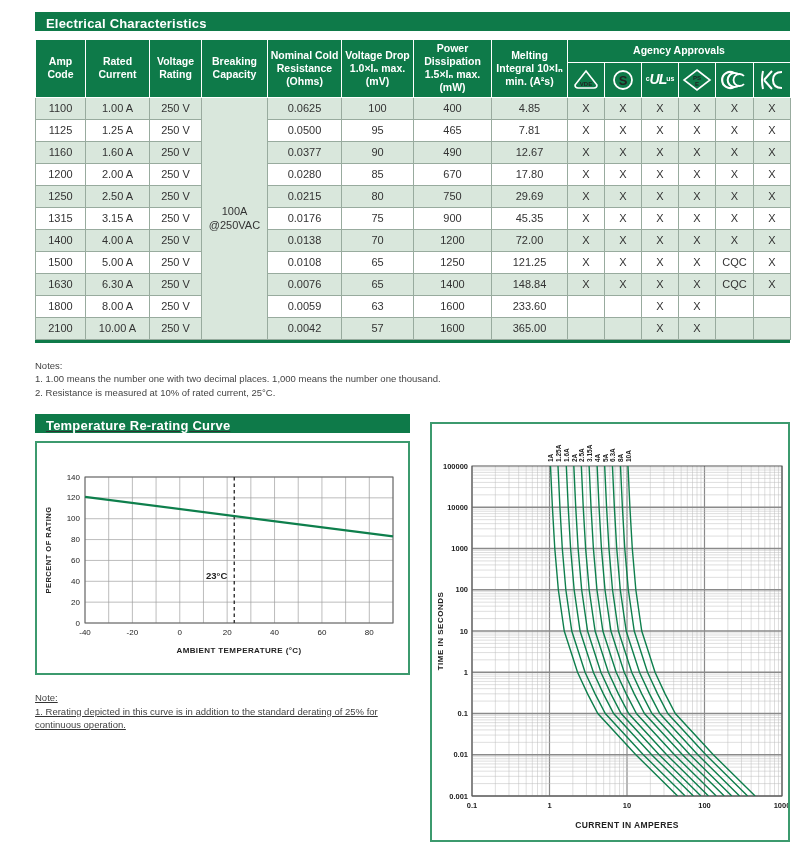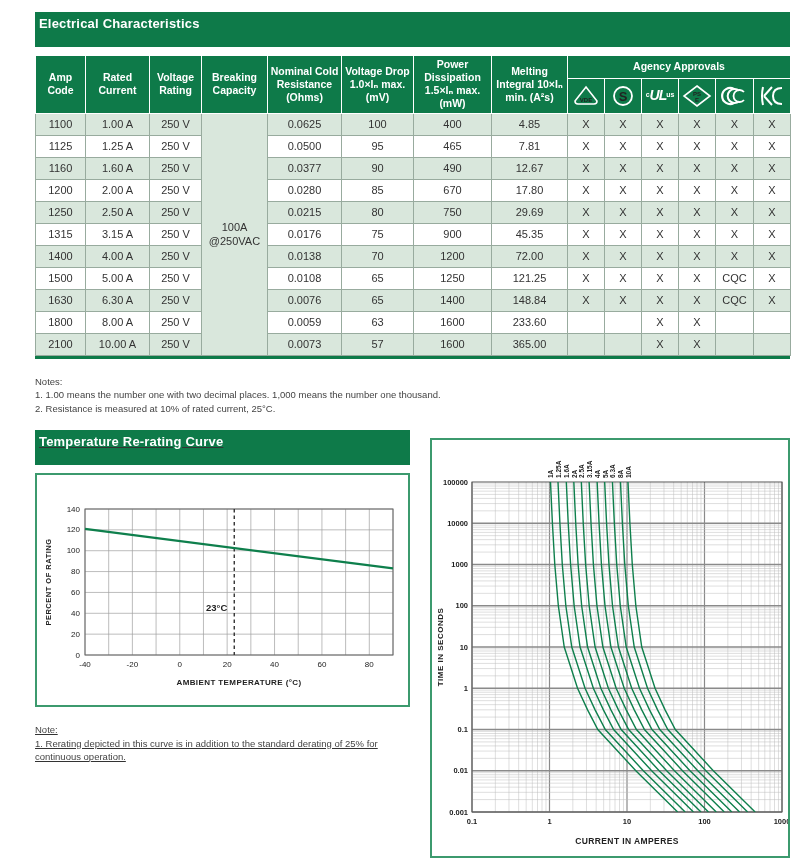--- a/index.html
+++ b/index.html
@@ -4,21 +4,21 @@
 <style>
   html,body{margin:0;padding:0;background:#fff;}
   body{
     width:800px;height:863px;
     font-family:"Liberation Sans","DejaVu Sans",sans-serif;
     color:#333;position:relative;overflow:hidden;
   }
   .page{position:absolute;left:35px;top:12px;width:755px;}
   .bar{
     background:#0e7a49;color:#fff;font-weight:bold;font-size:13px;
-    height:35px;line-height:23px;padding-left:4px;letter-spacing:.2px;
+    height:19px;line-height:23px;padding-left:11px;letter-spacing:.2px;
     box-sizing:border-box;
   }
   
   .tbl-wrap{margin-top:8px;border-bottom:3px solid #0e7a49;}
   table.ec{border-collapse:collapse;width:755px;table-layout:fixed;}
   table.ec th{
     background:#0e7a49;color:#fff;font-size:10.5px;font-weight:bold;
     border:1.5px solid #fff;padding:2px 1px;line-height:1.25;
     vertical-align:middle;text-align:center;
   }
@@ -286,21 +286,21 @@
             <td></td>
             <td>X</td>
             <td>X</td>
             <td></td>
             <td></td>
           </tr>
           <tr class="alt">
             <td>2100</td>
             <td>10.00 A</td>
             <td>250 V</td>
-            <td>0.0073</td>
+            <td>0.0042</td>
             <td>57</td>
             <td>1600</td>
             <td>365.00</td>
             <td></td>
             <td></td>
             <td>X</td>
             <td>X</td>
             <td></td>
             <td></td>
           </tr>

